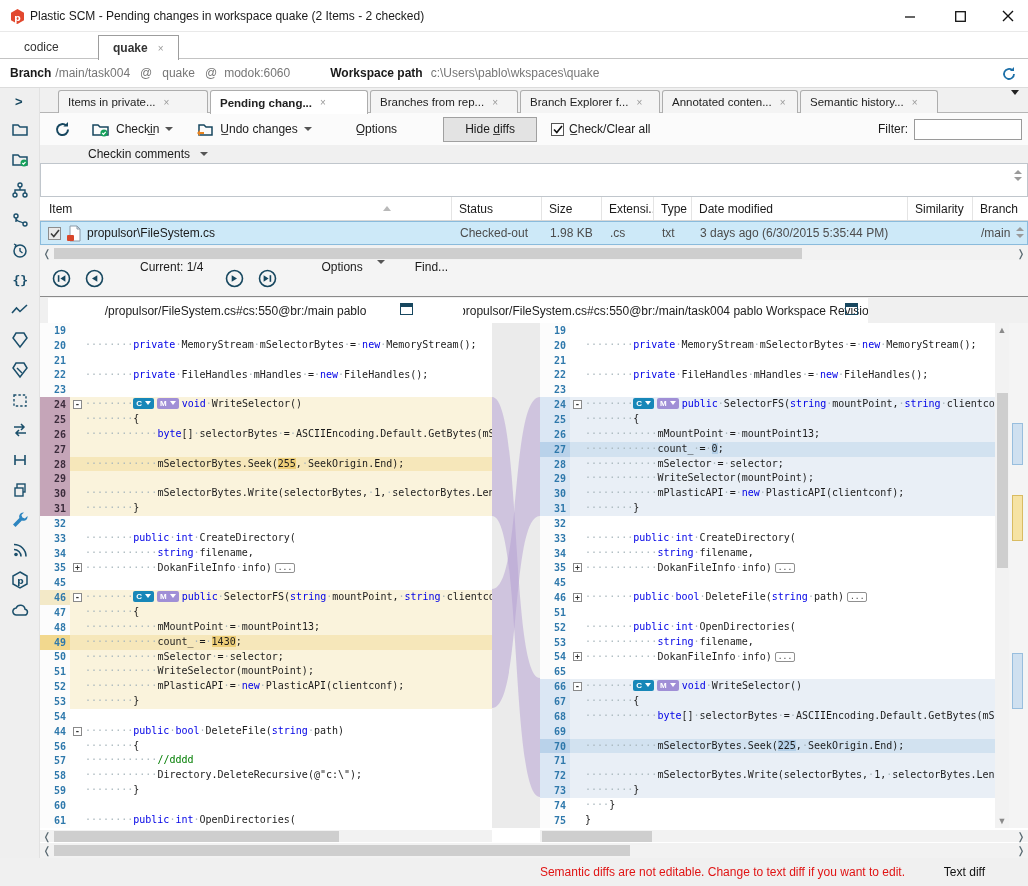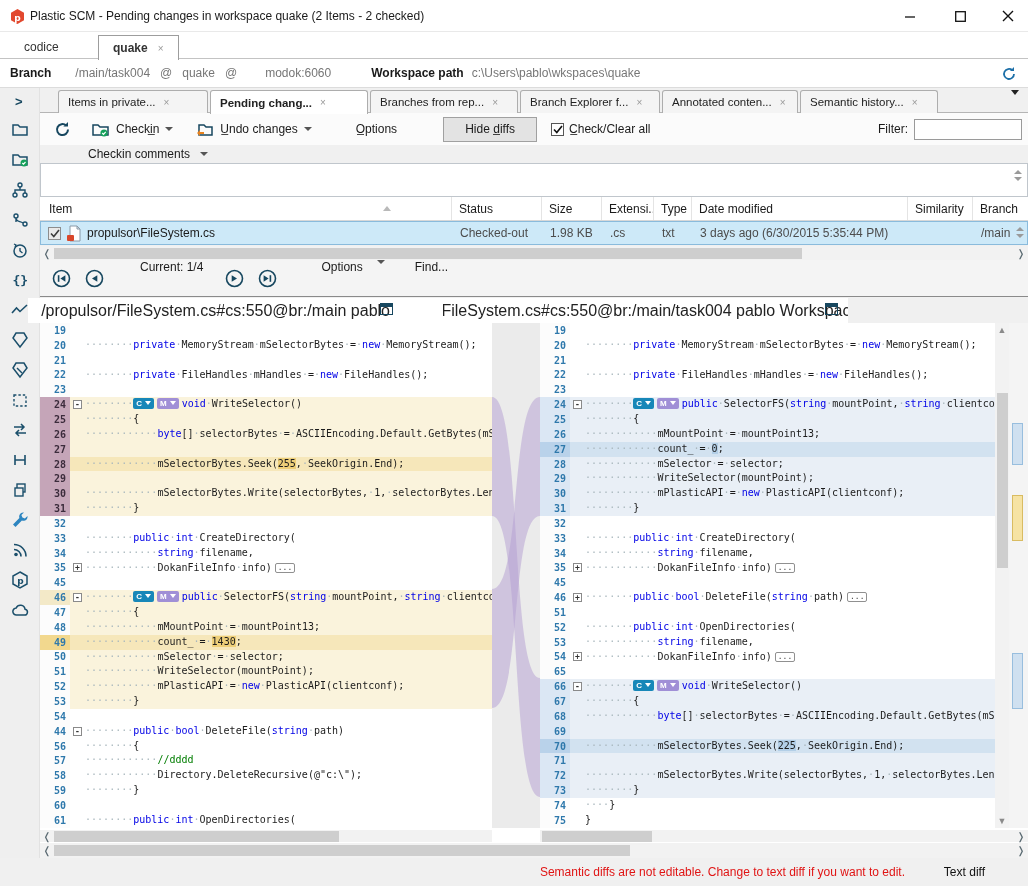--- a/index.html
+++ b/index.html
@@ -54,21 +54,21 @@
   
   .hscroll{background:#f2f2f2;display:flex;align-items:center}
   .hscroll .thumb{height:11px;background:#cecece}
   .sarrow{font-size:10px;color:#5a6a72;width:14px;text-align:center;font-family:"DejaVu Sans",sans-serif}
   #hscroll1{left:40px;top:246px;width:988px;height:14px}
   #bighscroll{left:40px;top:843px;width:988px;height:15px}
   
   #difftb{left:40px;top:260px;width:988px;height:37px;background:#f4f4f4;border-bottom:1px solid #8a8a8a;display:flex;font-size:12px;padding-left:12px}
   .navbtn{margin-right:14px;display:flex;align-items:center}
   
-  #paneheaders{left:28px;top:298px;width:820px;height:25px;background:#fff;display:flex;font-size:16px}
+  #paneheaders{left:48px;top:298px;width:820px;height:25px;background:#fff;display:flex;font-size:12px}
   .phead{position:relative;display:flex;align-items:center;justify-content:center;color:#222;overflow:hidden;white-space:nowrap}
   .maxbtn{position:absolute;right:10px;top:5px;width:13px;height:12px;border:1.5px solid #17475f;border-top:4px solid #17475f}
   
   #diffbody{left:40px;top:323px;width:988px;height:520px;background:#fff}
   .pane{position:absolute;top:0;height:505px;overflow:hidden;background:#fff}
   #paneL{left:0;width:452px}
   #paneR{left:500px;width:455px}
   #strip{position:absolute;left:452px;top:0;width:48px;height:505px;background:#ebebeb}
   .line{display:flex;height:14.85px;align-items:center}
   .gut{width:30px;text-align:right;padding-right:4px;font:600 10px "DejaVu Sans Mono",monospace;color:#2e78ab;background:#fcfcfc;height:100%;display:flex;align-items:center;justify-content:flex-end;flex-shrink:0}
@@ -135,25 +135,25 @@
       <span>codice</span>
     </span>
   <span class="wstab active" style="left:98px">
     <span>quake</span>
     <span class="x">×</span>
   </span>
 </div>
 
 <div class="abs" id="branchbar">
   <span class="lbl" style="margin-left:10px">Branch</span>
-  <span class="val" style="margin-left:24px">/main/task004</span>
+  <span class="val" style="margin-left:4px">/main/task004</span>
   <span class="val" style="margin-left:10px">@</span>
   <span class="val" style="margin-left:10px">quake</span>
   <span class="val" style="margin-left:10px">@</span>
-  <span class="val" style="margin-left:28px">modok:6060</span>
+  <span class="val" style="margin-left:7px">modok:6060</span>
   <span class="lbl" style="margin-left:40px">Workspace path</span>
   <span class="val" style="margin-left:8px">c:\Users\pablo\wkspaces\quake</span>
   <svg class="abs" style="left:1001px;top:7px" width="16" height="16" viewBox="0 0 16 16">
     <path d="M13 8a5 5 0 1 1-1.7-3.8" fill="none" stroke="#1c6fa8" stroke-width="1.8"></path>
     <path d="M13 1v4h-4z" fill="#1c6fa8"></path>
   </svg>
 </div>
 
 <div class="abs" id="sidebar">
   <span class="chev">&gt;</span>

